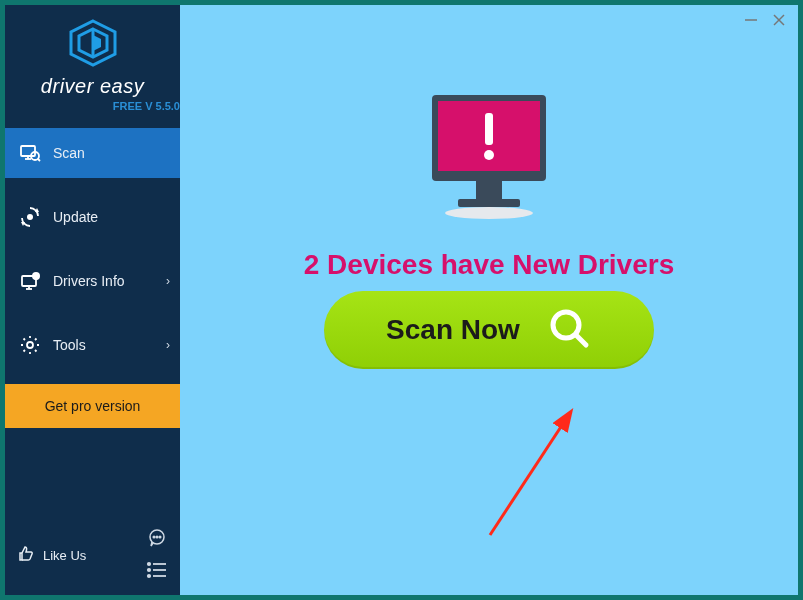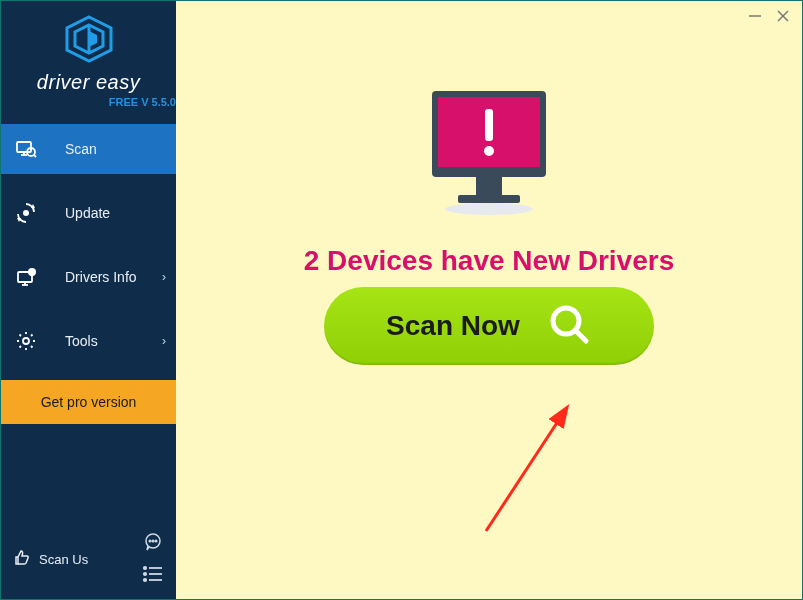--- a/index.html
+++ b/index.html
@@ -1,35 +1,35 @@
 <!DOCTYPE html>
 <html><head>
 <meta charset="utf-8">
 <style>
 * { margin: 0; padding: 0; box-sizing: border-box; font-family: Arial, sans-serif; }
 body { width: 803px; height: 600px; overflow: hidden; }
-.window { width: 803px; height: 600px; border: 1px solid #0f766e; display: flex; flex-direction: column; background: #fff; position: relative; }
+.window { width: 803px; height: 600px; border: 5px solid #0f766e; display: flex; flex-direction: column; background: #fff; position: relative; }
 .titlebar { position: absolute; top: 0; right: 0; height: 30px; display: flex; align-items: center; gap: 14px; padding: 6px 12px; z-index: 10; }
 .titlebar .btn { width: 14px; height: 14px; display: flex; align-items: center; justify-content: center; color: #888; cursor: pointer; font-size: 16px; }
 .body { flex: 1; display: flex; height: 100%; }
 .sidebar { width: 175px; background: #0f2d4b; color: #fff; display: flex; flex-direction: column; position: relative; }
 .brand { padding: 14px 0 10px 0; text-align: center; }
 .brand .logo { display: inline-block; }
 .brand .name { color: #fff; font-size: 20px; font-style: italic; font-weight: 500; letter-spacing: 0.5px; margin-top: 4px; }
 .brand .ver { color: #2a8fd6; font-size: 11px; font-weight: bold; margin-top: 2px; text-align: right; }
 .nav { margin-top: 6px; }
-.nav-item { display: flex; align-items: center; padding: 12px 14px; font-size: 14px; color: #e8eef5; cursor: pointer; position: relative; height: 50px; margin-bottom: 14px; gap: 16px; }
+.nav-item { display: flex; align-items: center; padding: 12px 14px; font-size: 14px; color: #e8eef5; cursor: pointer; position: relative; height: 50px; margin-bottom: 14px; }
 .nav-item.active { background: #1d72c2; }
 .nav-item .icon { width: 22px; height: 22px; margin-right: 12px; display: flex; align-items: center; justify-content: center; }
 .nav-item .chev { position: absolute; right: 10px; color: #cfd9e4; font-size: 12px; }
 .pro-btn { background: #f5a623; color: #1b1b1b; text-align: center; padding: 14px 8px; font-size: 14px; cursor: pointer; }
 .sidebar-bottom { margin-top: auto; padding: 10px 12px 12px 12px; display: flex; align-items: center; justify-content: space-between; }
 .like { display: flex; align-items: center; gap: 8px; font-size: 13px; color: #e8eef5; cursor: pointer; }
 .bottom-icons { display: flex; flex-direction: column; gap: 8px; align-items: center; }
-.main { flex: 1; background: #fef9c3; position: relative; display: flex; flex-direction: column; align-items: center; padding-top: 80px; }
+.main { flex: 1; background: #7dd3fc; position: relative; display: flex; flex-direction: column; align-items: center; padding-top: 80px; }
 .monitor { margin-bottom: 20px; }
 .headline { color: #d6106b; font-size: 28px; font-weight: bold; margin-bottom: 10px; }
 .lastscan { color: #333; font-size: 14px; margin-bottom: 42px; }
 .scan-btn { background: #9ad80a; background: linear-gradient(#a6e415, #8fcf05); border-radius: 48px; width: 330px; height: 78px; display: flex; align-items: center; justify-content: center; gap: 26px; cursor: pointer; box-shadow: inset 0 -2px 0 rgba(0,0,0,0.08); }
 .scan-btn .label { color: #1b1b1b; font-size: 28px; font-weight: bold; }
 .arrow { position: absolute; left: 300px; top: 390px; pointer-events: none; }
 </style>
 </head>
 <body>
 
@@ -122,21 +122,21 @@
       </div>
 
       <div class="sidebar-bottom">
         <div class="like">
           <span>
             <svg width="18" height="18" viewBox="0 0 18 18" fill="none" stroke="#e8eef5" stroke-width="1.5">
               <path d="M3 8h2v7H3z"></path>
               <path d="M5 8 l3-6 c1 0 2 1 1.5 3 L9 7 h5 c1 0 1.5 1 1 2 l-2 5 c-.3.7-1 1-1.7 1 H5"></path>
             </svg>
           </span>
-          <span>Scan Us</span>
+          <span>Like Us</span>
         </div>
         <div class="bottom-icons">
           <span>
             <svg width="22" height="22" viewBox="0 0 22 22" fill="none" stroke="#cfd9e4" stroke-width="1.5">
               <circle cx="11" cy="10" r="7"></circle>
               <circle cx="8" cy="10" r="0.8" fill="#cfd9e4"></circle>
                 <circle cx="11" cy="10" r="0.8" fill="#cfd9e4"></circle>
                 <circle cx="14" cy="10" r="0.8" fill="#cfd9e4"></circle>
               <path d="M7 16 l-2 3 l1-4"></path>
             </svg>

